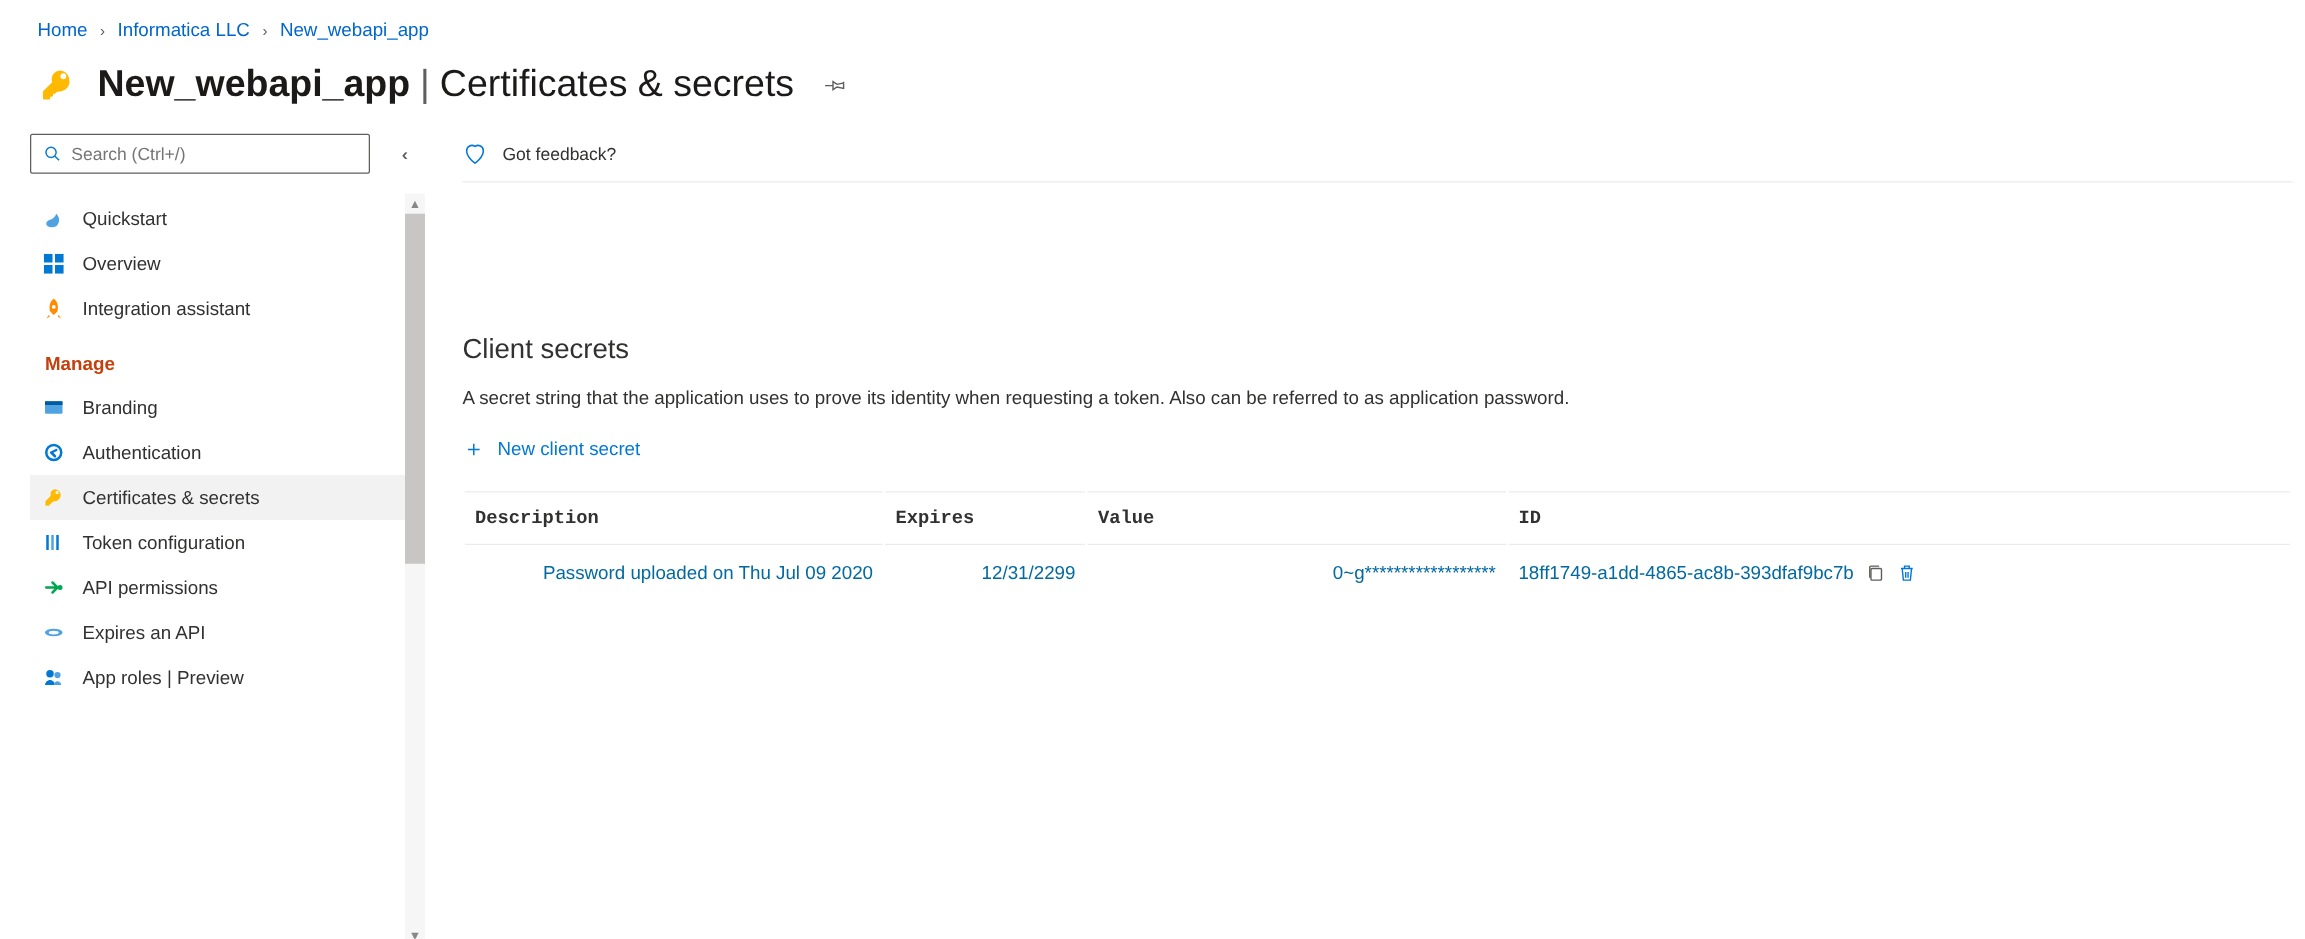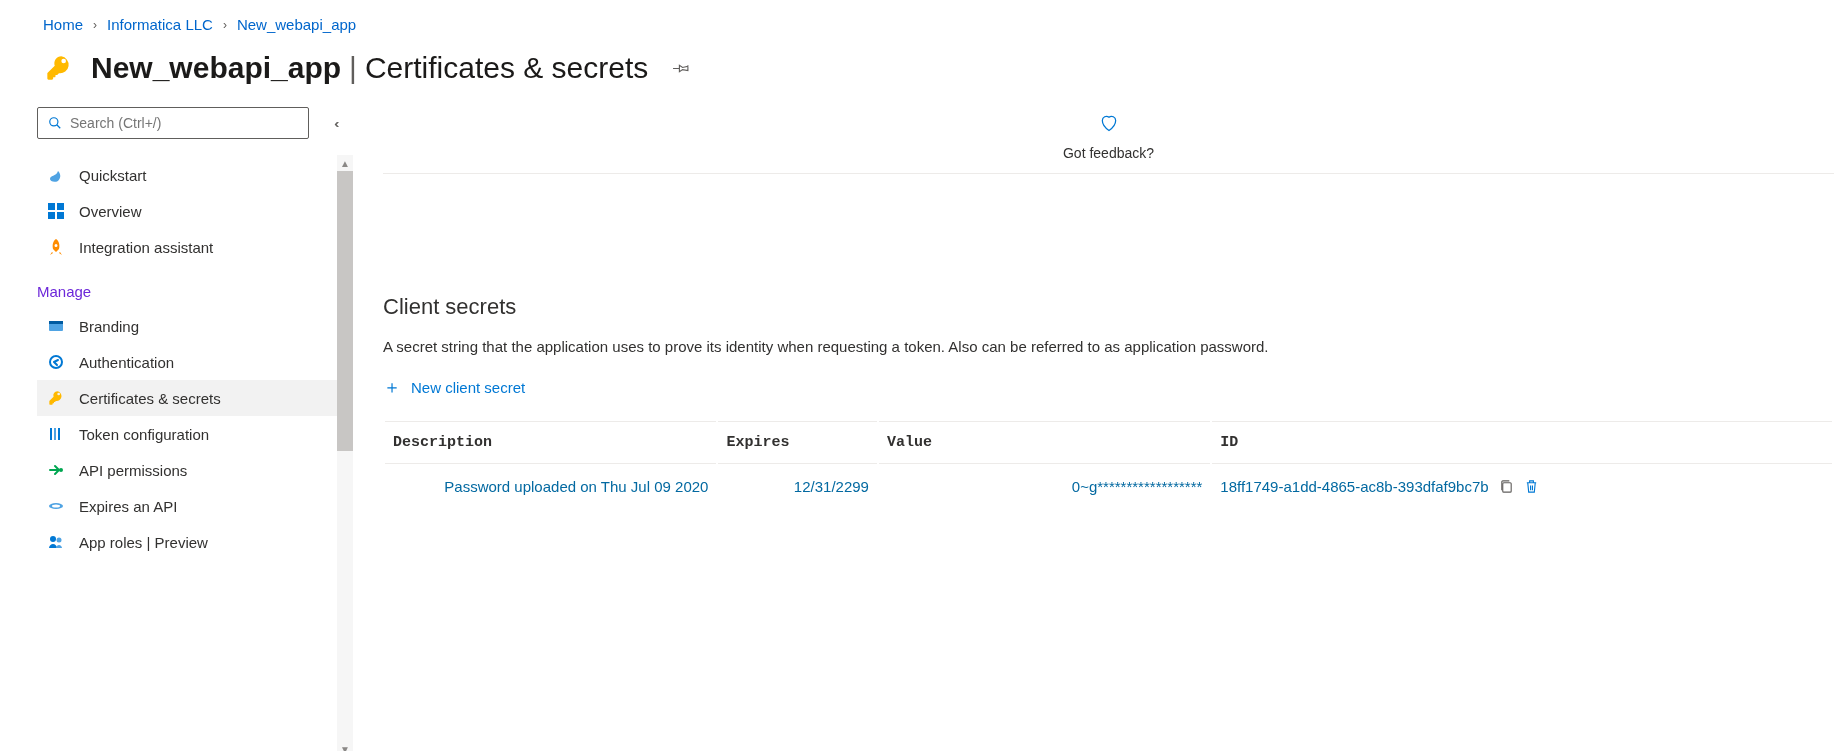--- a/index.html
+++ b/index.html
@@ -2,21 +2,21 @@
 <html><head>
   <meta charset="utf-8">
   <style>
     * { box-sizing: border-box; margin: 0; padding: 0; }
     body {
       font-family: 'Segoe UI', -apple-system, BlinkMacSystemFont, sans-serif;
       background: #ffffff;
       color: #323130;
       font-size: 14px;
     }
-    .container { width: 1844px; height: 751px; position: relative; padding-left: 13px; }
+    .container { width: 1844px; height: 751px; position: relative; }
 
     
     .breadcrumb {
       padding: 16px 30px 12px 30px;
       font-size: 15px;
       display: flex;
       align-items: center;
       gap: 10px;
     }
     .breadcrumb a { color: #0066cc; text-decoration: none; }
@@ -104,24 +104,25 @@
       color: #323130;
     }
     .nav-item.selected {
       background: #f2f2f2;
     }
     .nav-item .nav-ic {
       width: 18px; height: 18px;
       display: inline-flex; align-items: center; justify-content: center;
     }
     .nav-section-title {
-      font-weight: 400;
+      font-weight: 700;
       font-size: 15px;
       padding: 18px 10px 8px 0px;
-      color: #6d28d9;
+      color: #c2410c;
+      margin-left: 12px;
     }
 
     .scrollbar-track {
       position: absolute;
       right: 0;
       top: 48px;
       width: 16px;
       bottom: 0;
       background: #f6f6f6;
       display: flex;
@@ -144,21 +145,20 @@
       padding-left: 30px;
       padding-right: 10px;
     }
     .feedback-bar {
       display: flex;
       align-items: center;
       gap: 12px;
       padding: 6px 0 12px 0;
       border-bottom: 1px solid #edebe9;
       color: #323130;
-      flex-direction: column;
     }
     .feedback-bar .heart-ic { color: #0078d4; }
     .section-heading {
       font-size: 22px;
       font-weight: 400;
       margin-top: 120px;
       color: #323130;
     }
     .section-desc {
       margin-top: 18px;

